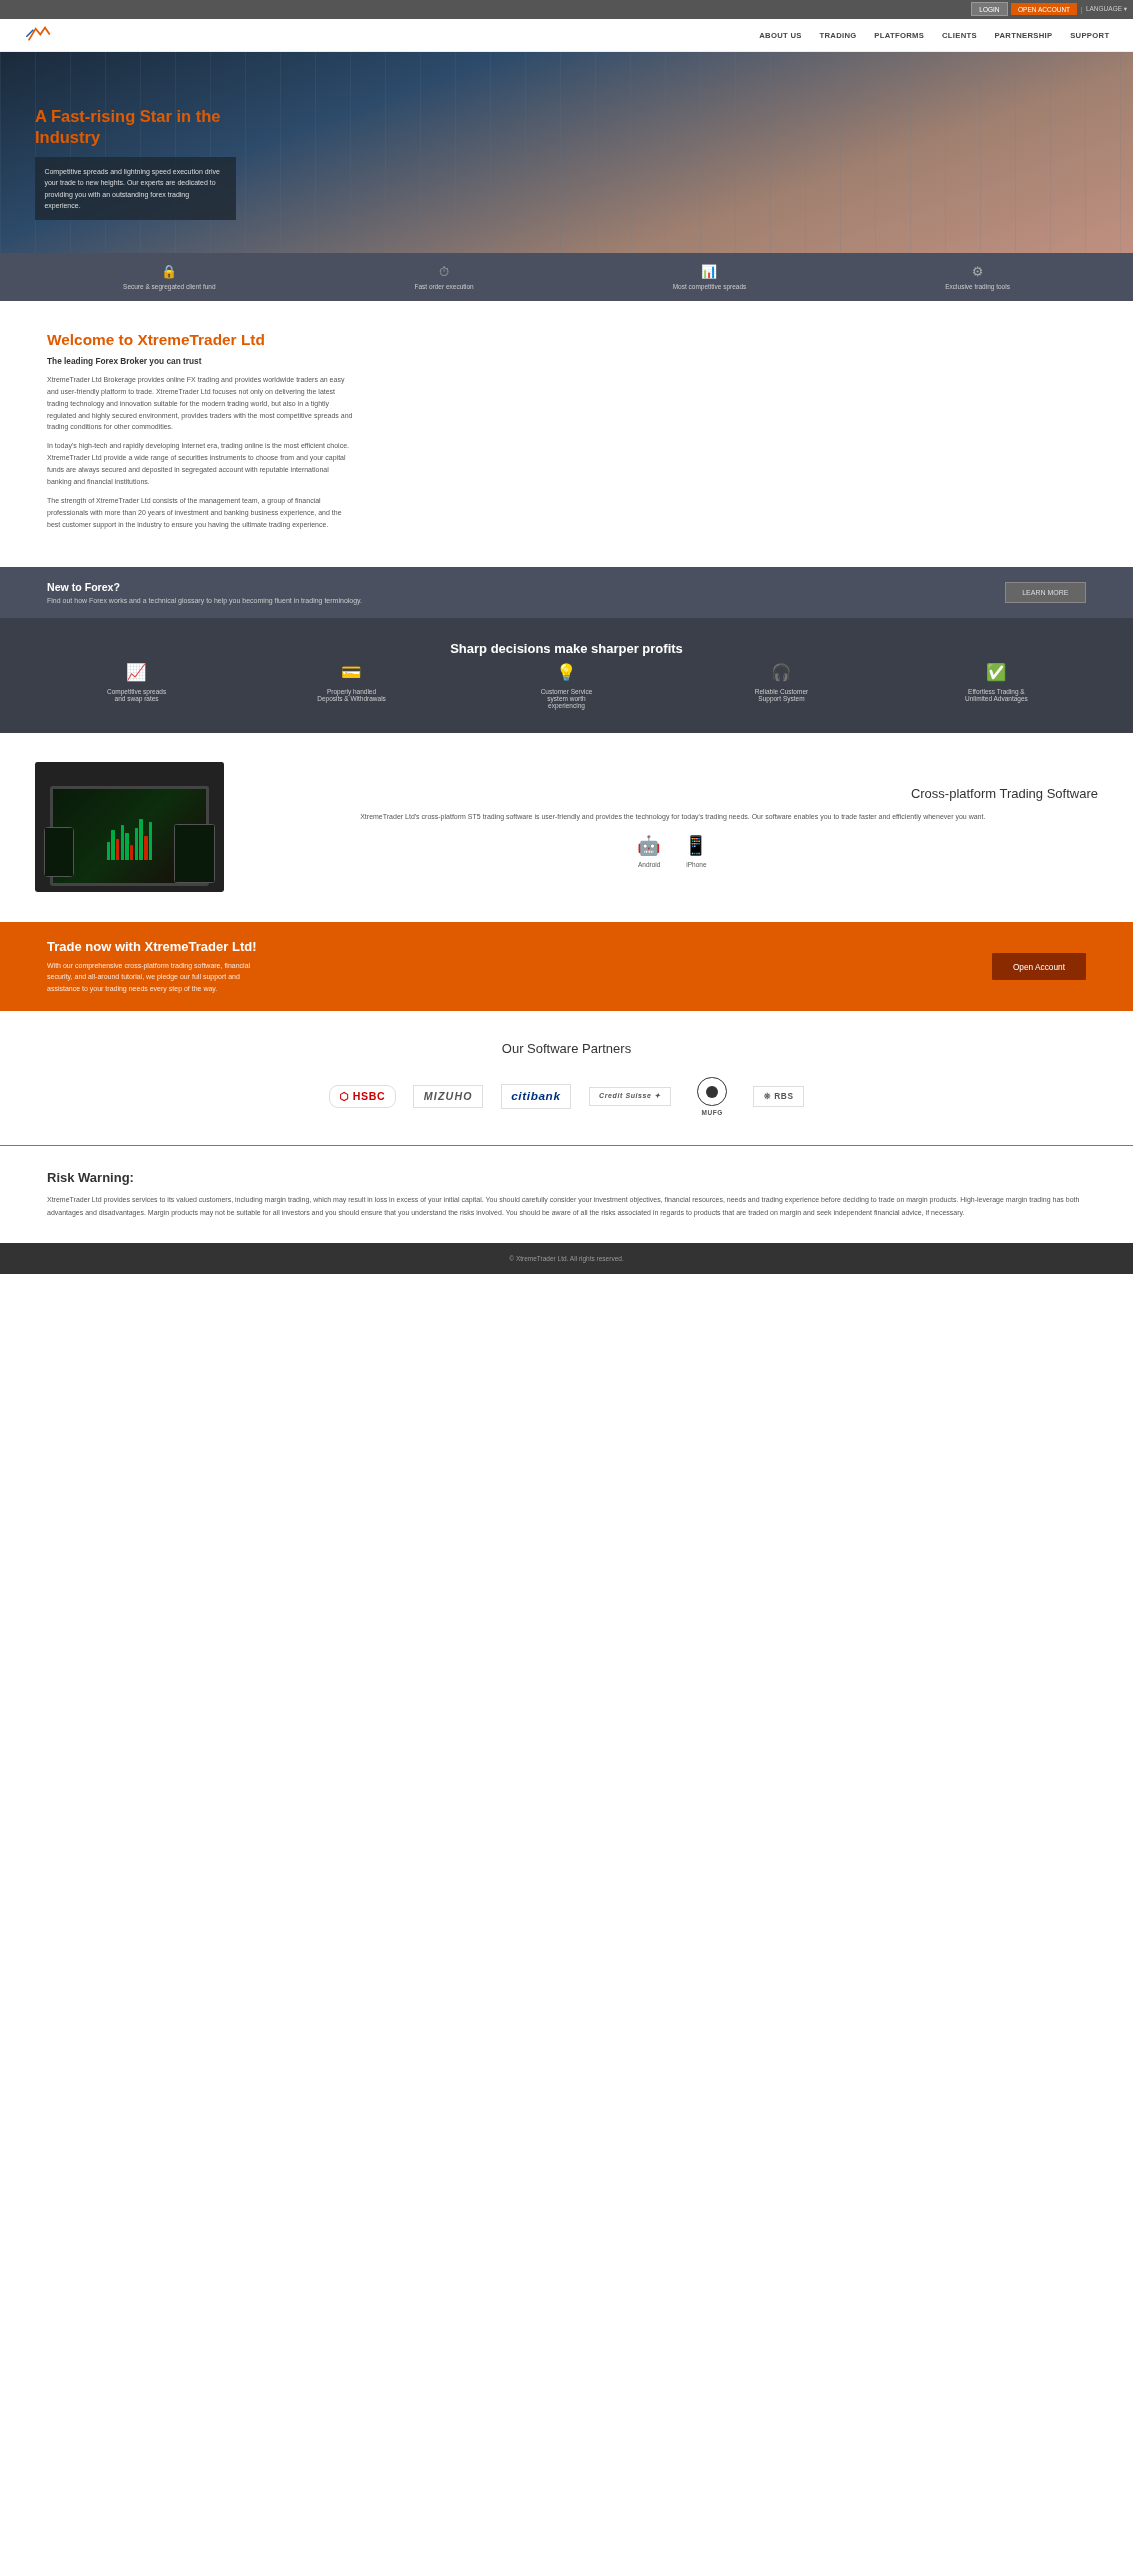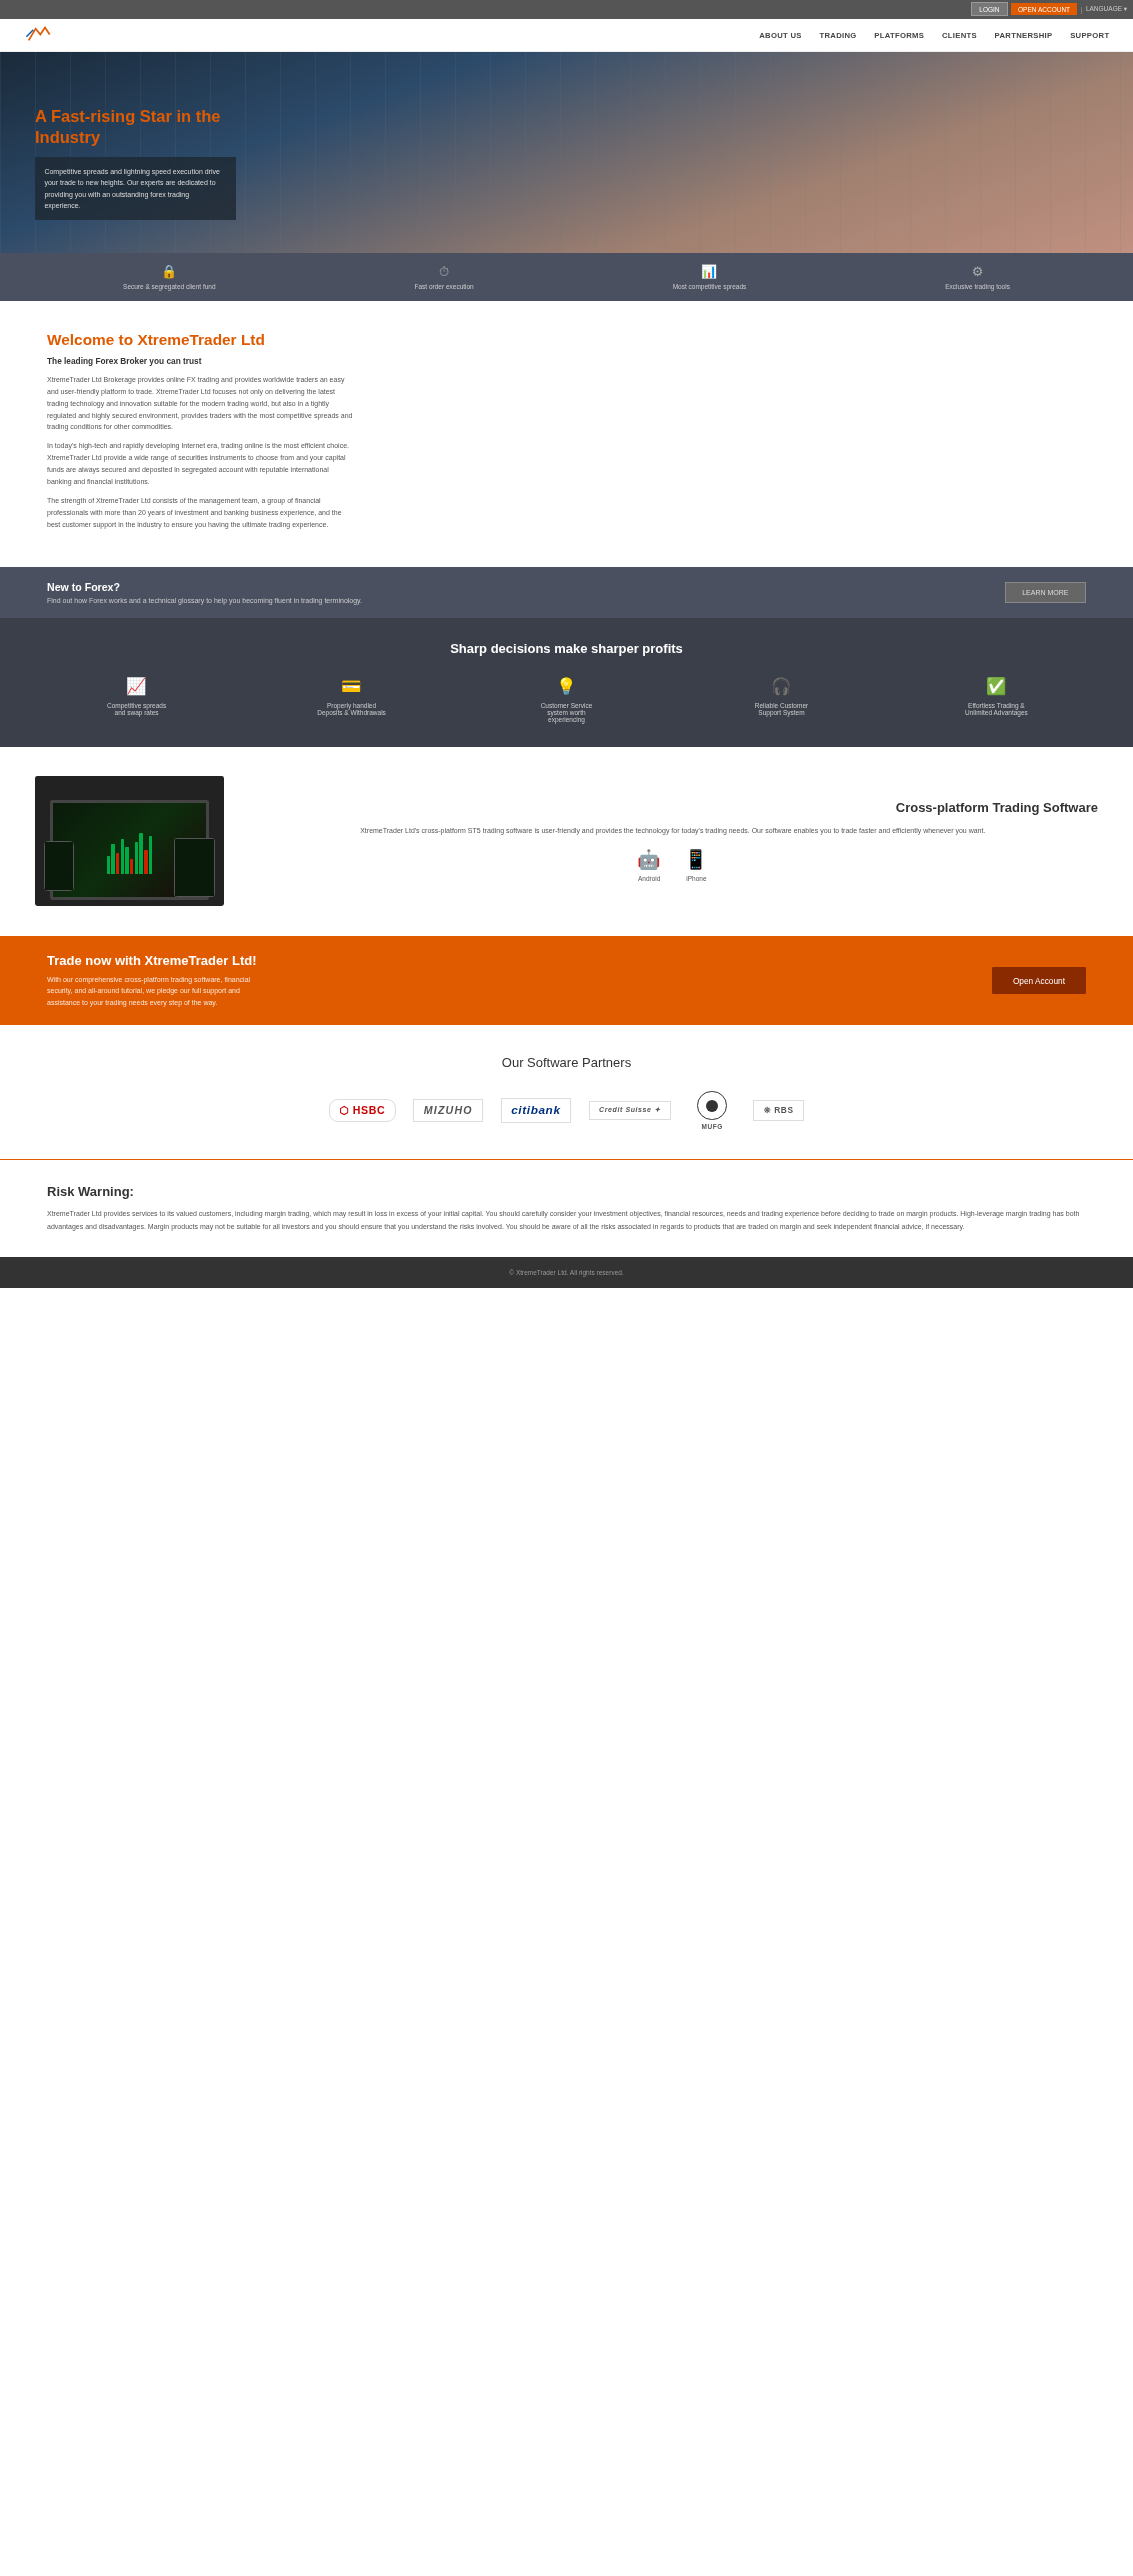--- a/index.html
+++ b/index.html
@@ -183,21 +183,21 @@
 
     
     .sharp-section {
       background: #3a3f4a;
       padding: 23.6px 35px;
       text-align: center;
     }
     .sharp-title {
       color: #fff;
       font-size: 13px;
-      margin-bottom: 21px;
+      margin-bottom: 7px;
     }
     .sharp-items {
       display: flex;
       justify-content: space-around;
       flex-wrap: wrap;
       gap: 11.8px;
     }
     .sharp-item {
       display: flex;
       flex-direction: column;
@@ -230,21 +230,21 @@
       align-items: center;
       justify-content: center;
       position: relative;
       overflow: hidden;
     }
     .trading-content {
       flex: 1;
     }
     .trading-title {
       font-size: 13px;
-      font-weight: 700;
+      font-weight: 400;
       margin-bottom: 9.4px;
       text-align: right;
     }
     .trading-text {
       font-size: 7px;
       color: #555;
       line-height: 1.7;
       margin-bottom: 11.8px;
       text-align: center;
     }

